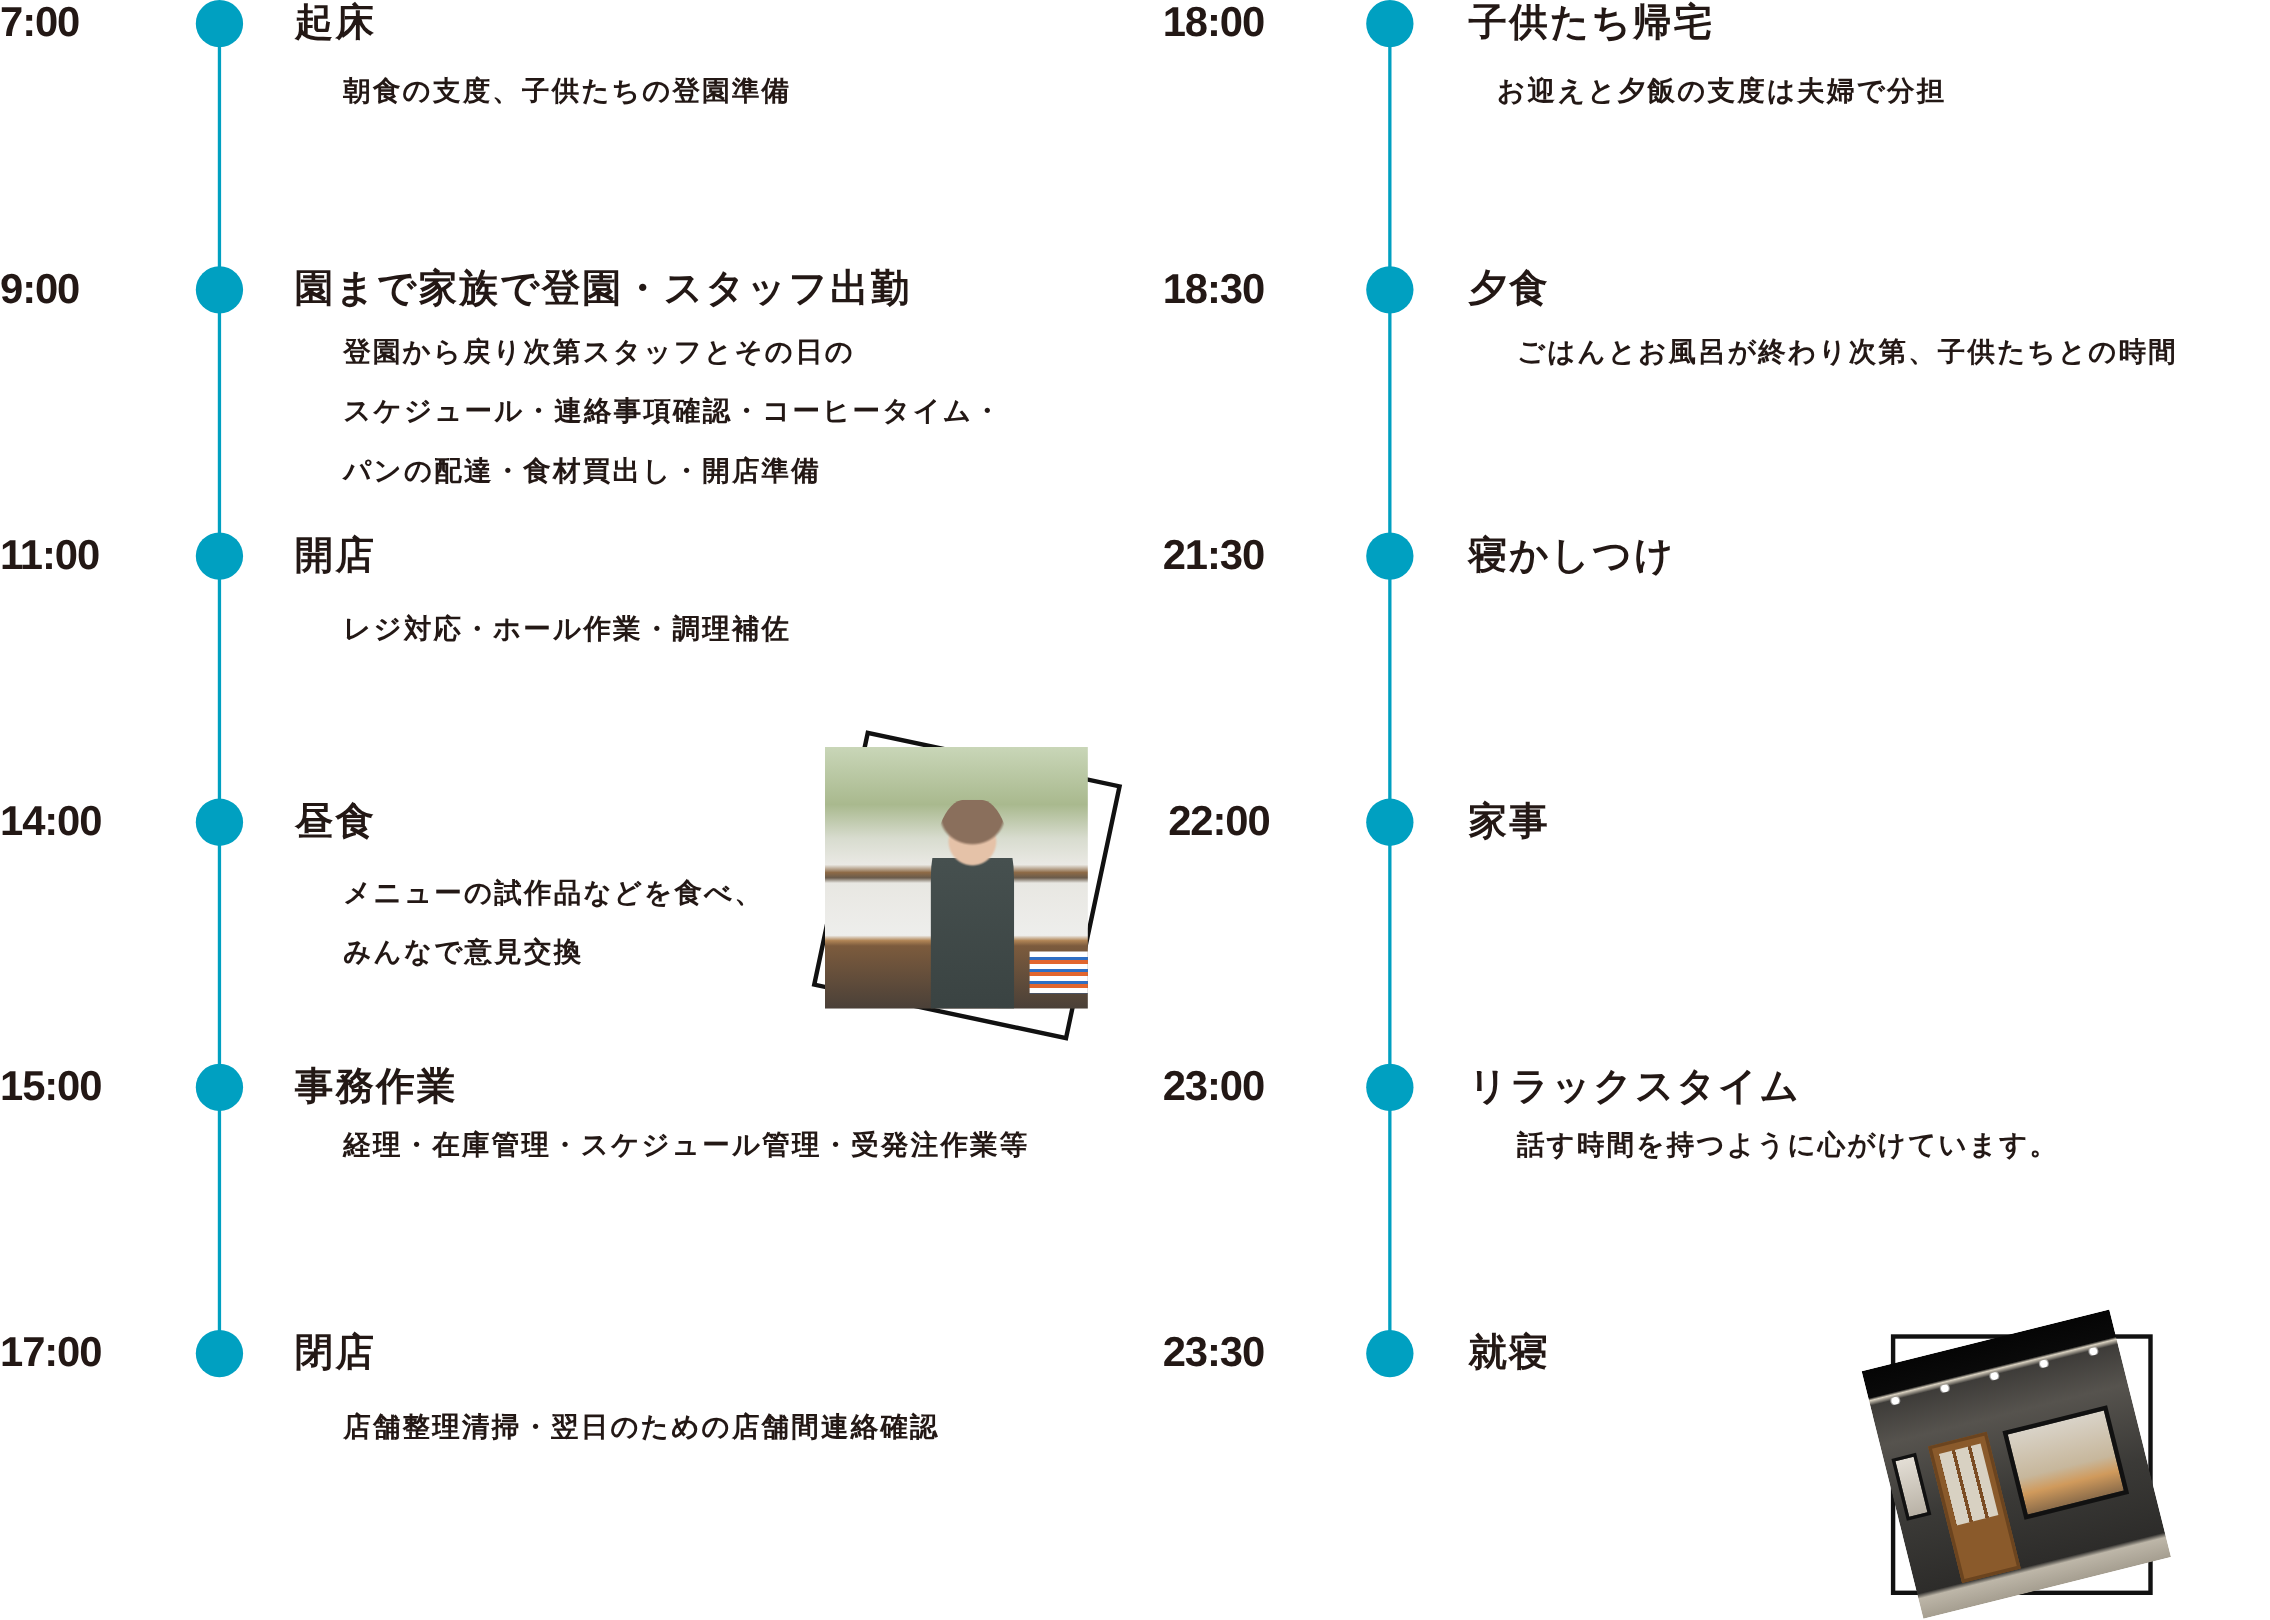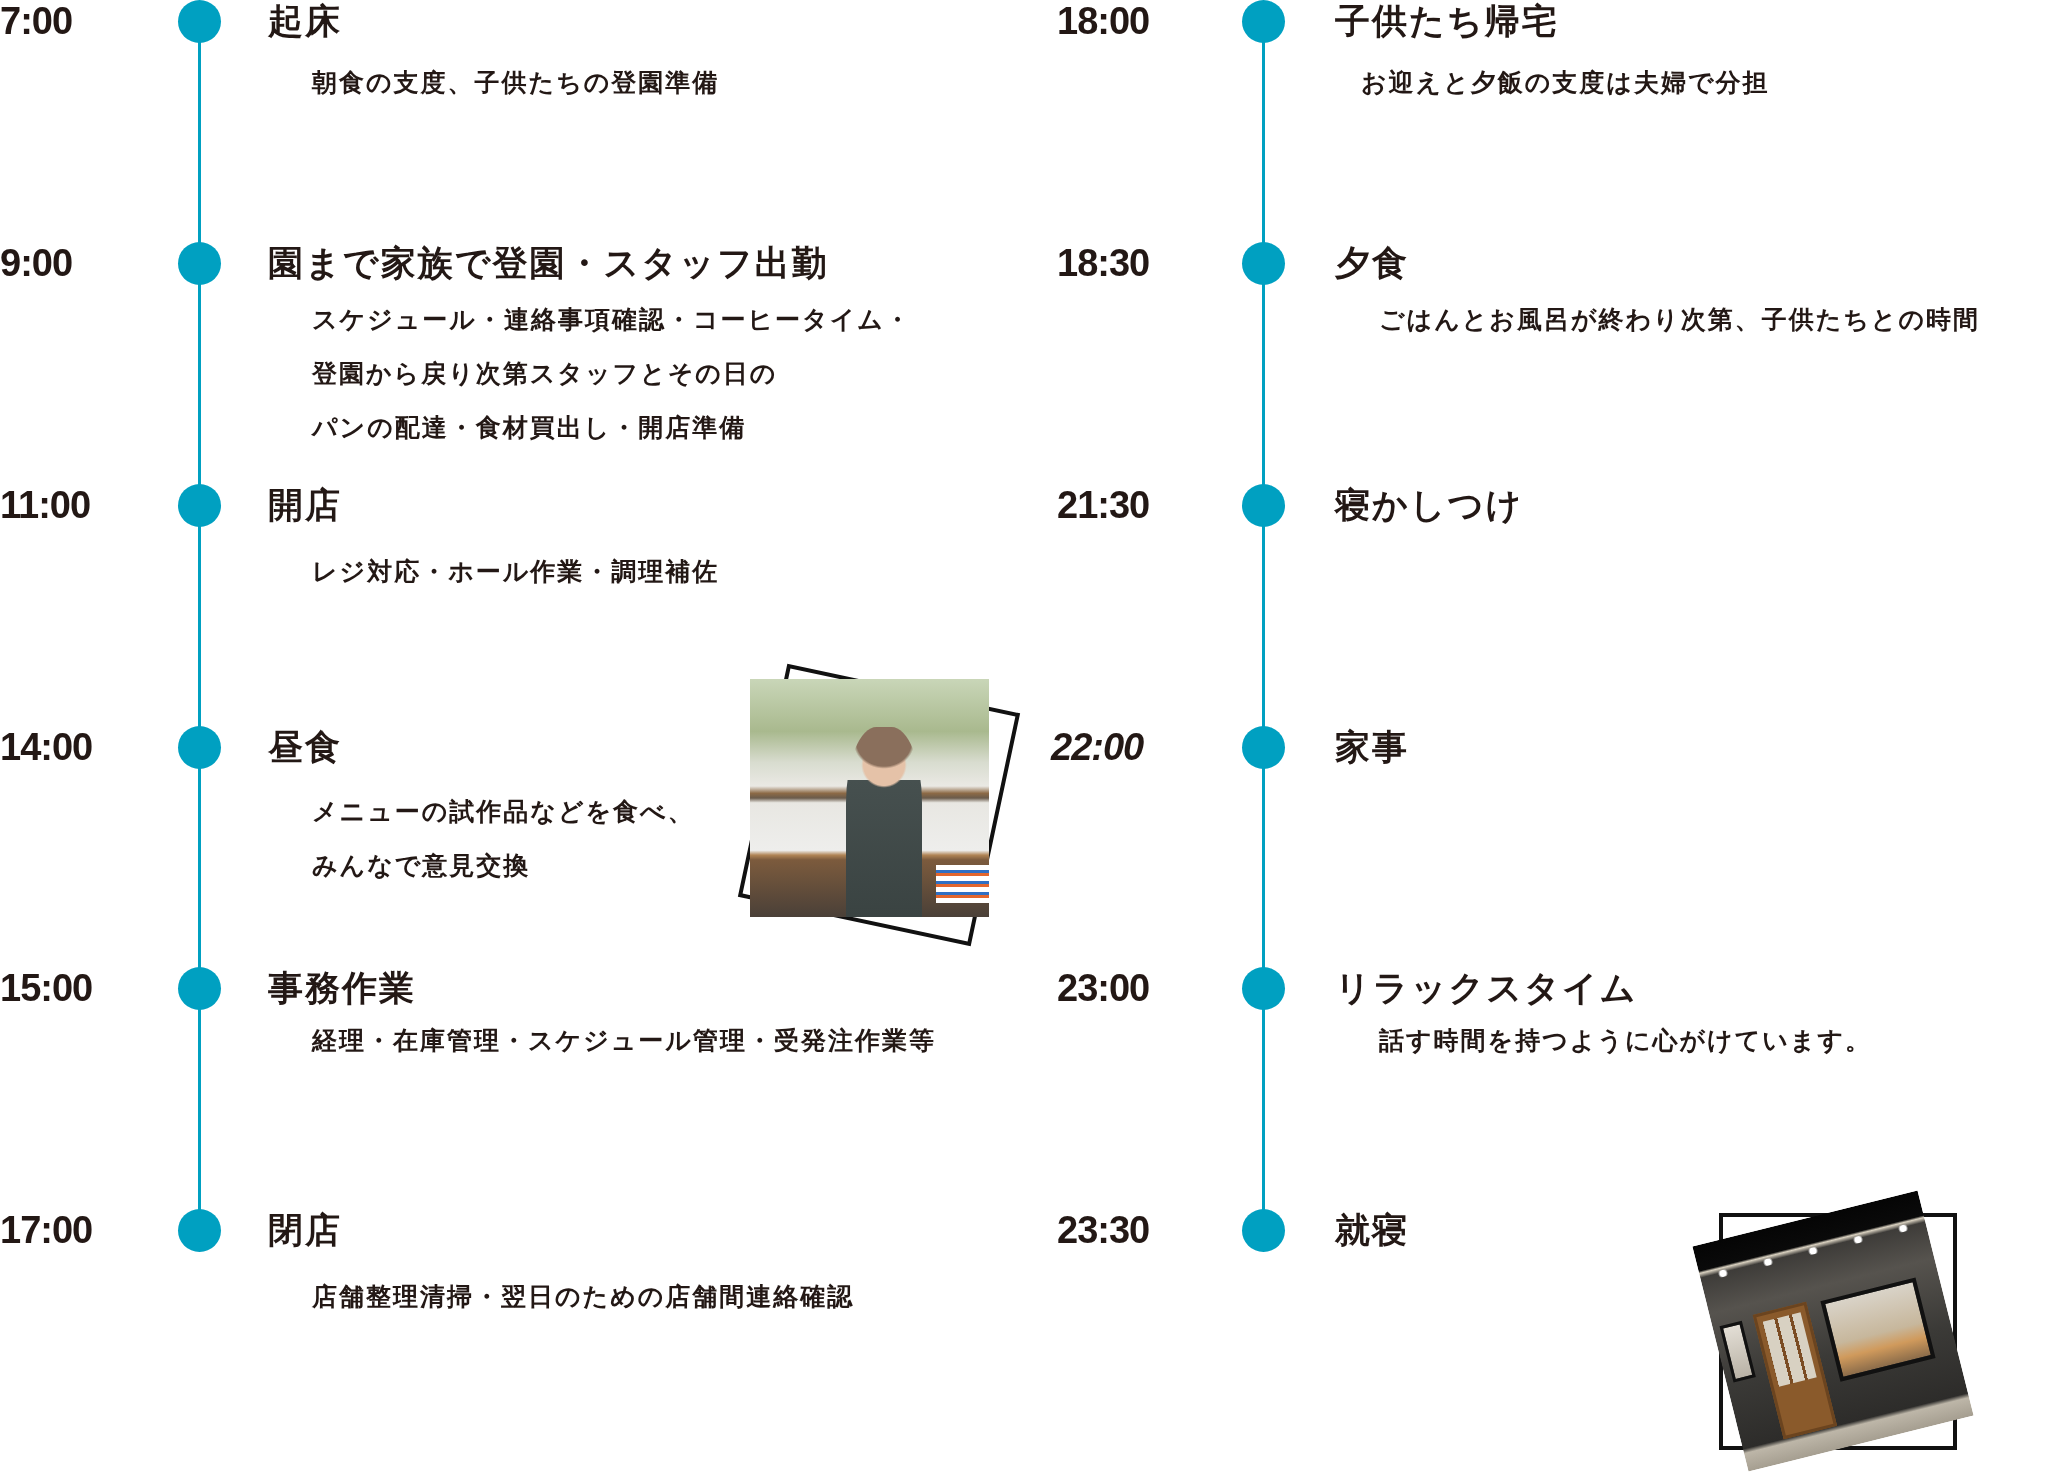--- a/index.html
+++ b/index.html
@@ -93,22 +93,22 @@
     <div class="desc" style="left:268px; top:47px;">
       <div>朝食の支度、子供たちの登園準備</div>
     </div>
   </div>
 
   <div class="entry" style="top:263px;">
     <span class="time" style="left:0;">9:00</span>
     <span class="dot" style="left:178px;"></span>
     <span class="title" style="left:268px;">園まで家族で登園・スタッフ出勤</span>
     <div class="desc" style="left:268px; top:42px;">
+      <div>登園から戻り次第スタッフとその日の</div>
       <div>スケジュール・連絡事項確認・コーヒータイム・</div>
-      <div>登園から戻り次第スタッフとその日の</div>
       <div>パンの配達・食材買出し・開店準備</div>
     </div>
   </div>
 
   <div class="entry" style="top:505px;">
     <span class="time" style="left:0;">11:00</span>
     <span class="dot" style="left:178px;"></span>
     <span class="title" style="left:268px;">開店</span>
     <div class="desc" style="left:268px; top:52px;">
       <div>レジ対応・ホール作業・調理補佐</div>
@@ -174,21 +174,21 @@
     </div>
   </div>
 
   <div class="entry" style="top:505px;">
     <span class="time" style="left:25px;">21:30</span>
     <span class="dot" style="left:210px;"></span>
     <span class="title" style="left:303px;">寝かしつけ</span>
   </div>
 
   <div class="entry" style="top:747px;">
-    <span class="time" style="left:19px;font-style:italic;">22:00</span>
+    <span class="time" style="left:30px;">22:00</span>
     <span class="dot" style="left:210px;"></span>
     <span class="title" style="left:303px;">家事</span>
   </div>
 
   <div class="entry" style="top:988px;">
     <span class="time" style="left:25px;">23:00</span>
     <span class="dot" style="left:210px;"></span>
     <span class="title" style="left:303px;">リラックスタイム</span>
     <div class="desc" style="left:303px; top:38px;">
       <div>話す時間を持つように心がけています。</div>

